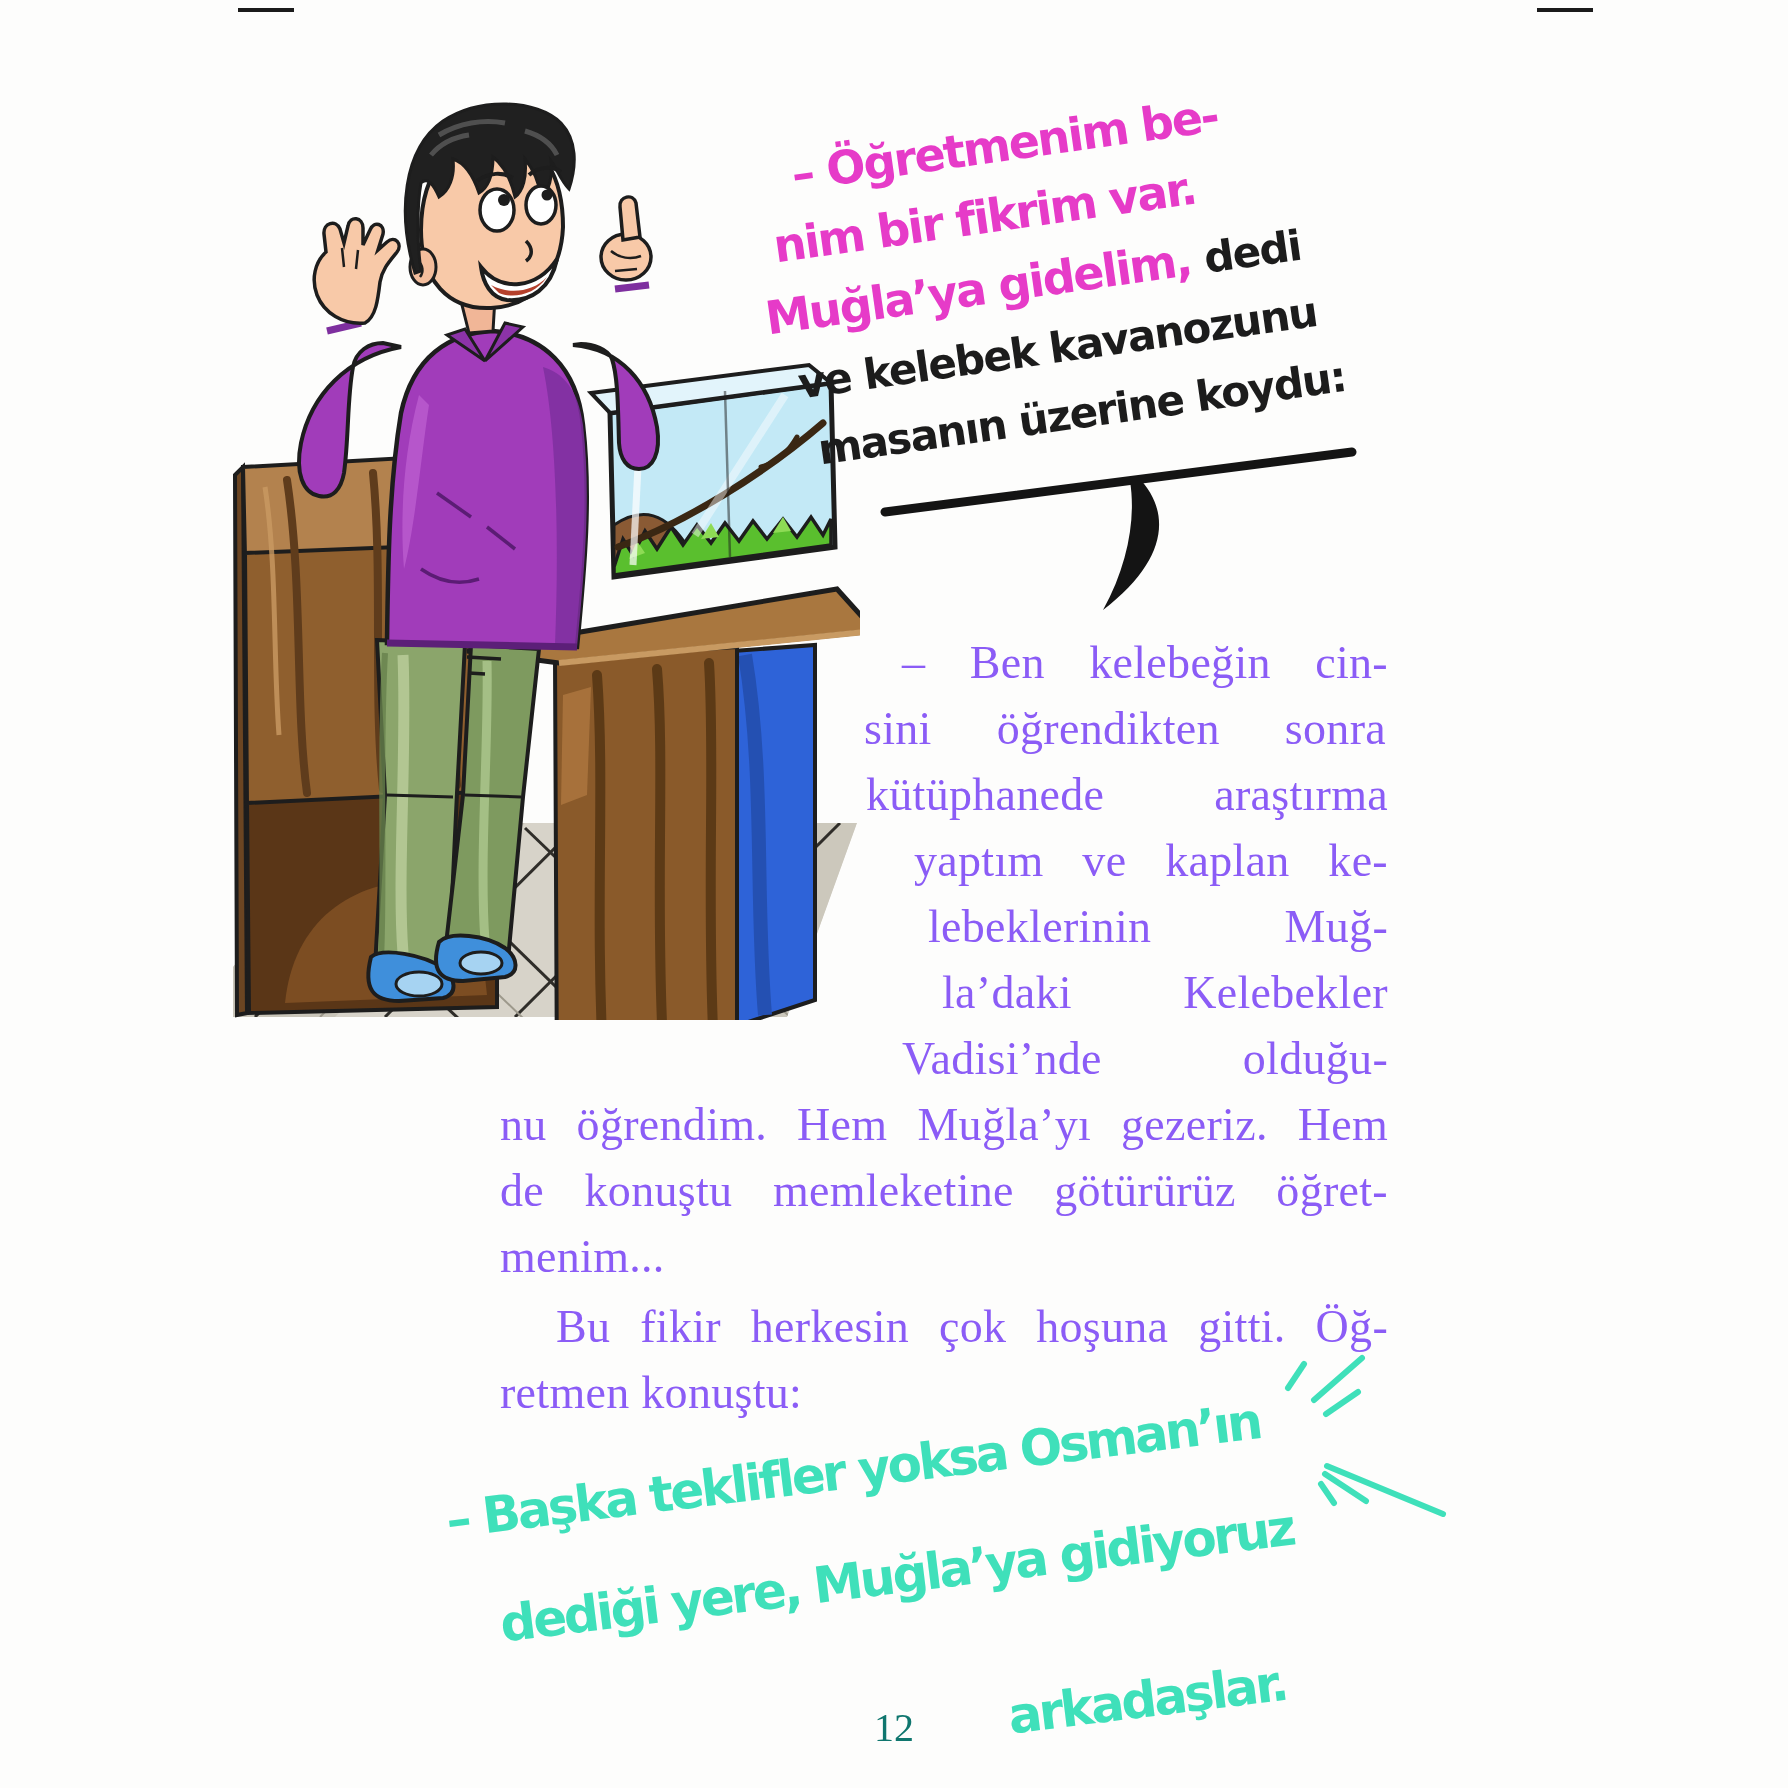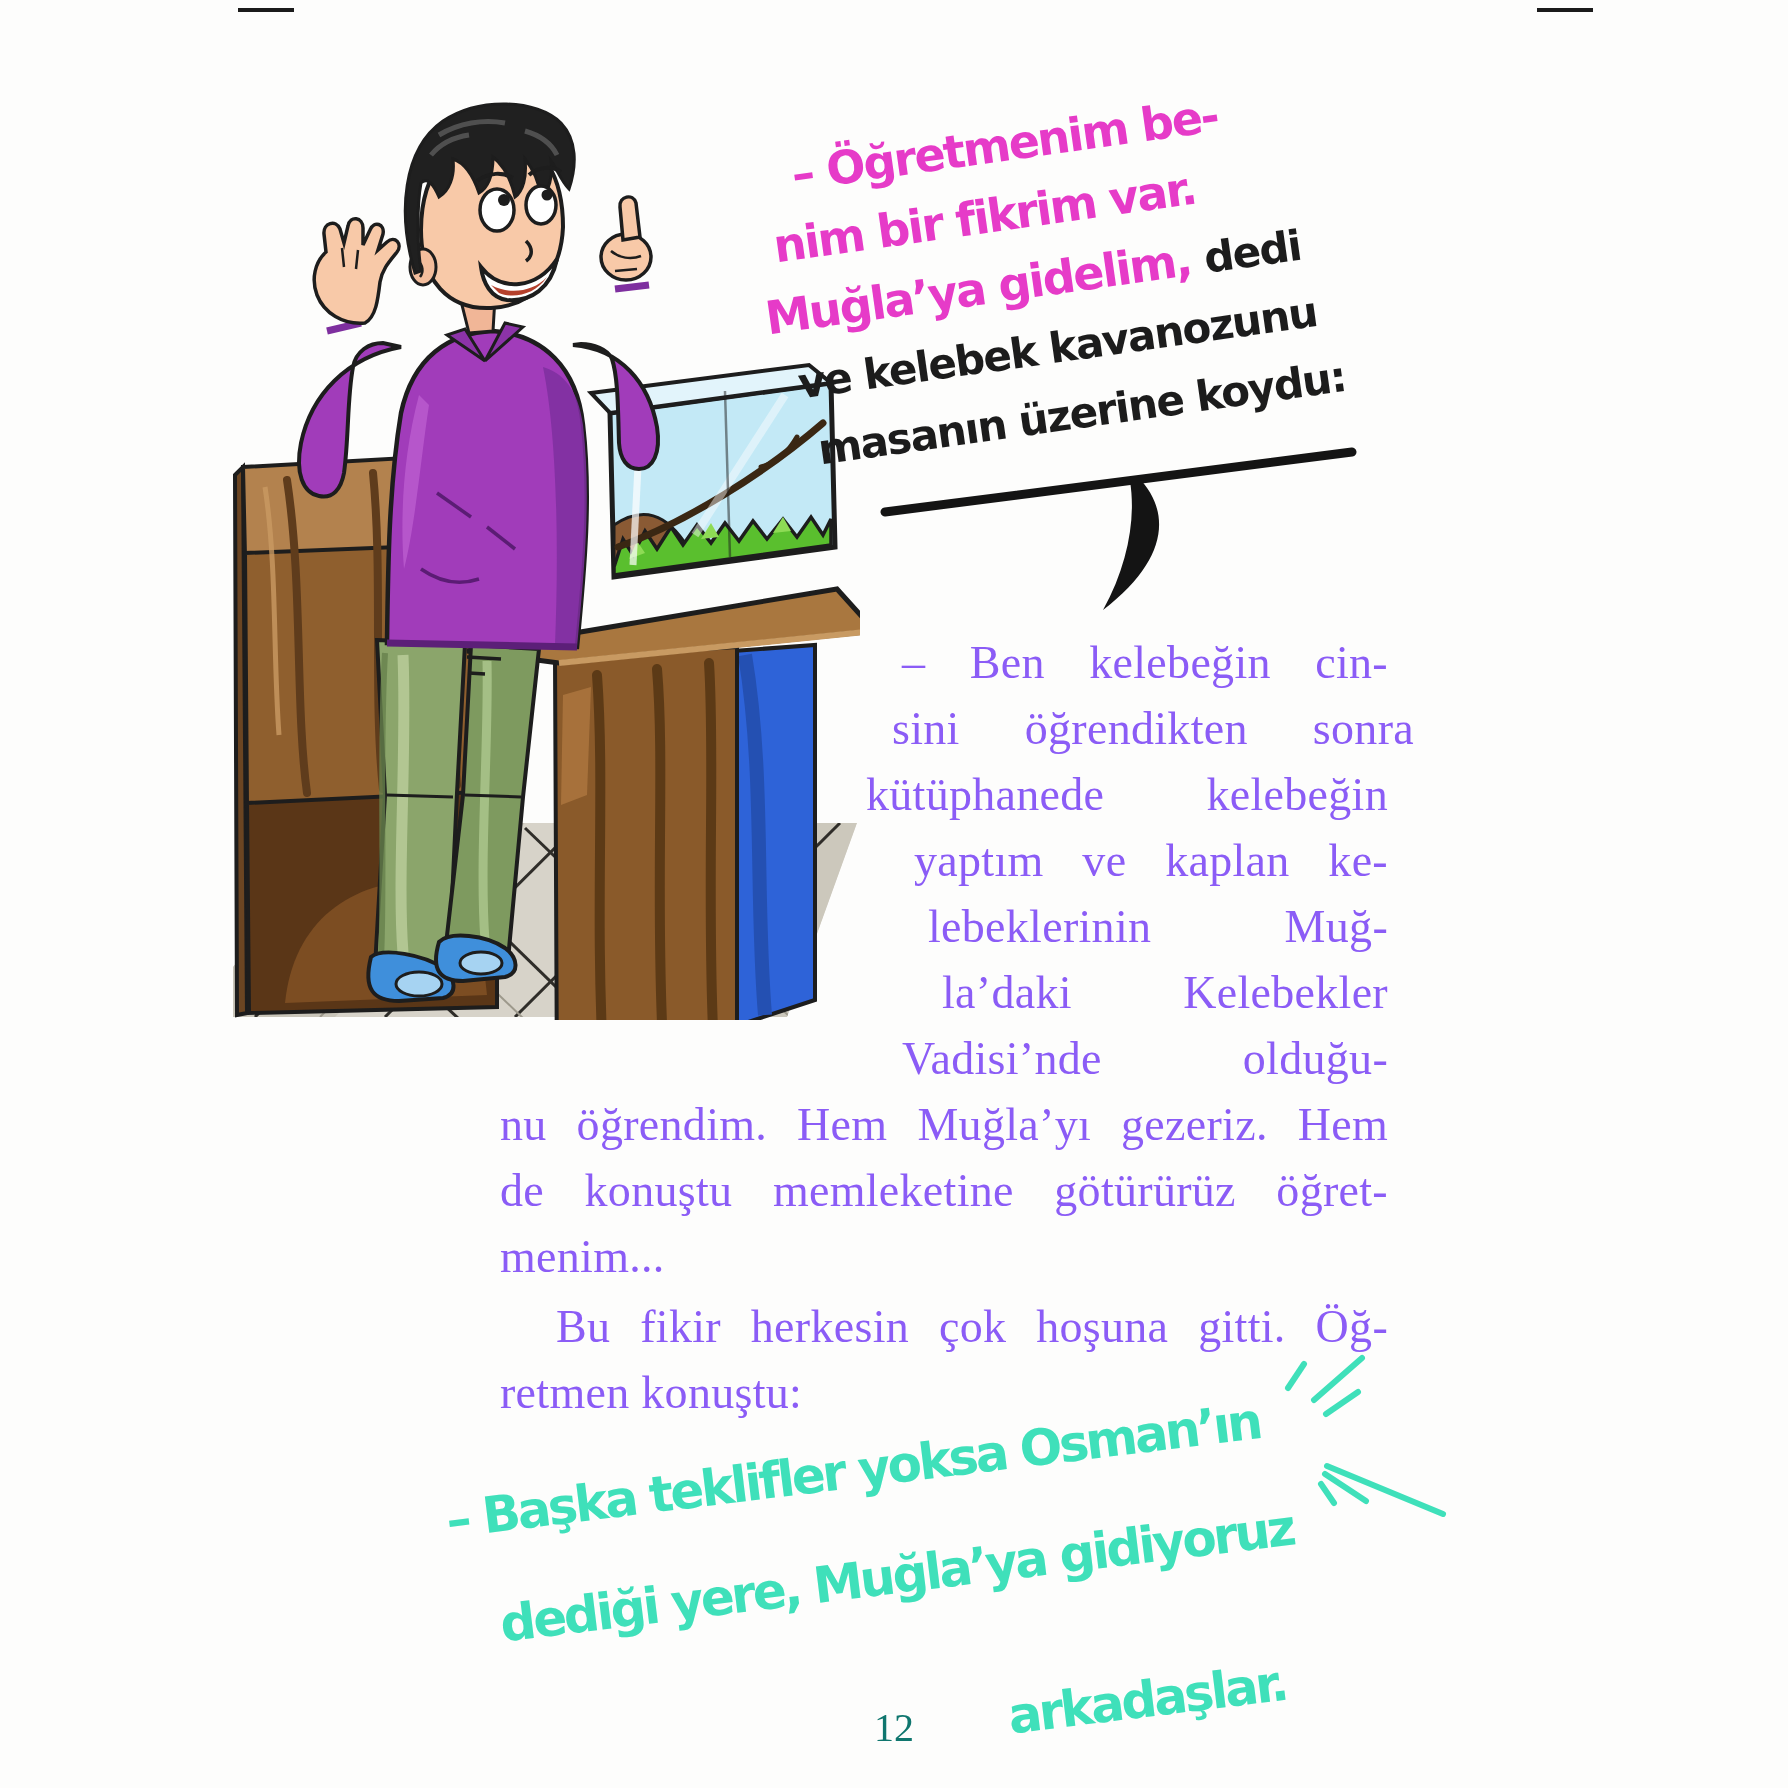--- a/index.html
+++ b/index.html
@@ -26,21 +26,21 @@
   #pk3 .dedi{color:#1c1c1c;font-size:42px;letter-spacing:-1.5px;margin-left:14px;}
   #bk4{left:795px;top:360px;}
   #bk5{left:815px;top:426px;}
   
   .bl{
     position:absolute;font-size:46px;color:#8b5cf6;letter-spacing:.3px;
     line-height:56px;white-space:nowrap;
   }
   .bl.just{white-space:normal;text-align:justify;text-align-last:justify;}
   #l0{left:902px;top:635px;width:486px;}
-  #l1{left:892px;top:701px;width:522px;}
+  #l1{left:864px;top:701px;width:522px;}
   #l2{left:866px;top:767px;width:522px;}
   #l3{left:914px;top:833px;width:474px;}
   #l4{left:928px;top:899px;width:460px;}
   #l5{left:942px;top:965px;width:446px;}
   #l6{left:902px;top:1031px;width:486px;}
   #l7{left:500px;top:1097px;width:888px;}
   #l8{left:500px;top:1163px;width:888px;}
   #l9{left:500px;top:1229px;width:888px;}
   #l10{left:556px;top:1299px;width:832px;}
   #l11{left:500px;top:1365px;width:888px;}
@@ -205,21 +205,21 @@
 </svg>
 
 <div id="pk1" class="hw pink">– Öğretmenim be-</div>
 <div id="pk2" class="hw pink">nim bir fikrim var.</div>
 <div id="pk3" class="hw pink"><span>Muğla’ya gidelim,</span><span class="dedi">dedi</span></div>
 <div id="bk4" class="hw ink">ve kelebek kavanozunu</div>
 <div id="bk5" class="hw ink">masanın üzerine koydu:</div>
 
 <div id="l0" class="bl just">– Ben kelebeğin cin-</div>
 <div id="l1" class="bl just">sini öğrendikten sonra</div>
-<div id="l2" class="bl just">kütüphanede kelebeğin</div>
+<div id="l2" class="bl just">kütüphanede araştırma</div>
 <div id="l3" class="bl just">yaptım ve kaplan ke-</div>
 <div id="l4" class="bl just">lebeklerinin Muğ-</div>
 <div id="l5" class="bl just">la’daki Kelebekler</div>
 <div id="l6" class="bl just">Vadisi’nde olduğu-</div>
 <div id="l7" class="bl just">nu öğrendim. Hem Muğla’yı gezeriz. Hem</div>
 <div id="l8" class="bl just">de konuştu memleketine götürürüz öğret-</div>
 <div id="l9" class="bl">menim...</div>
 <div id="l10" class="bl just">Bu fikir herkesin çok hoşuna gitti. Öğ-</div>
 <div id="l11" class="bl">retmen konuştu:</div>
 

